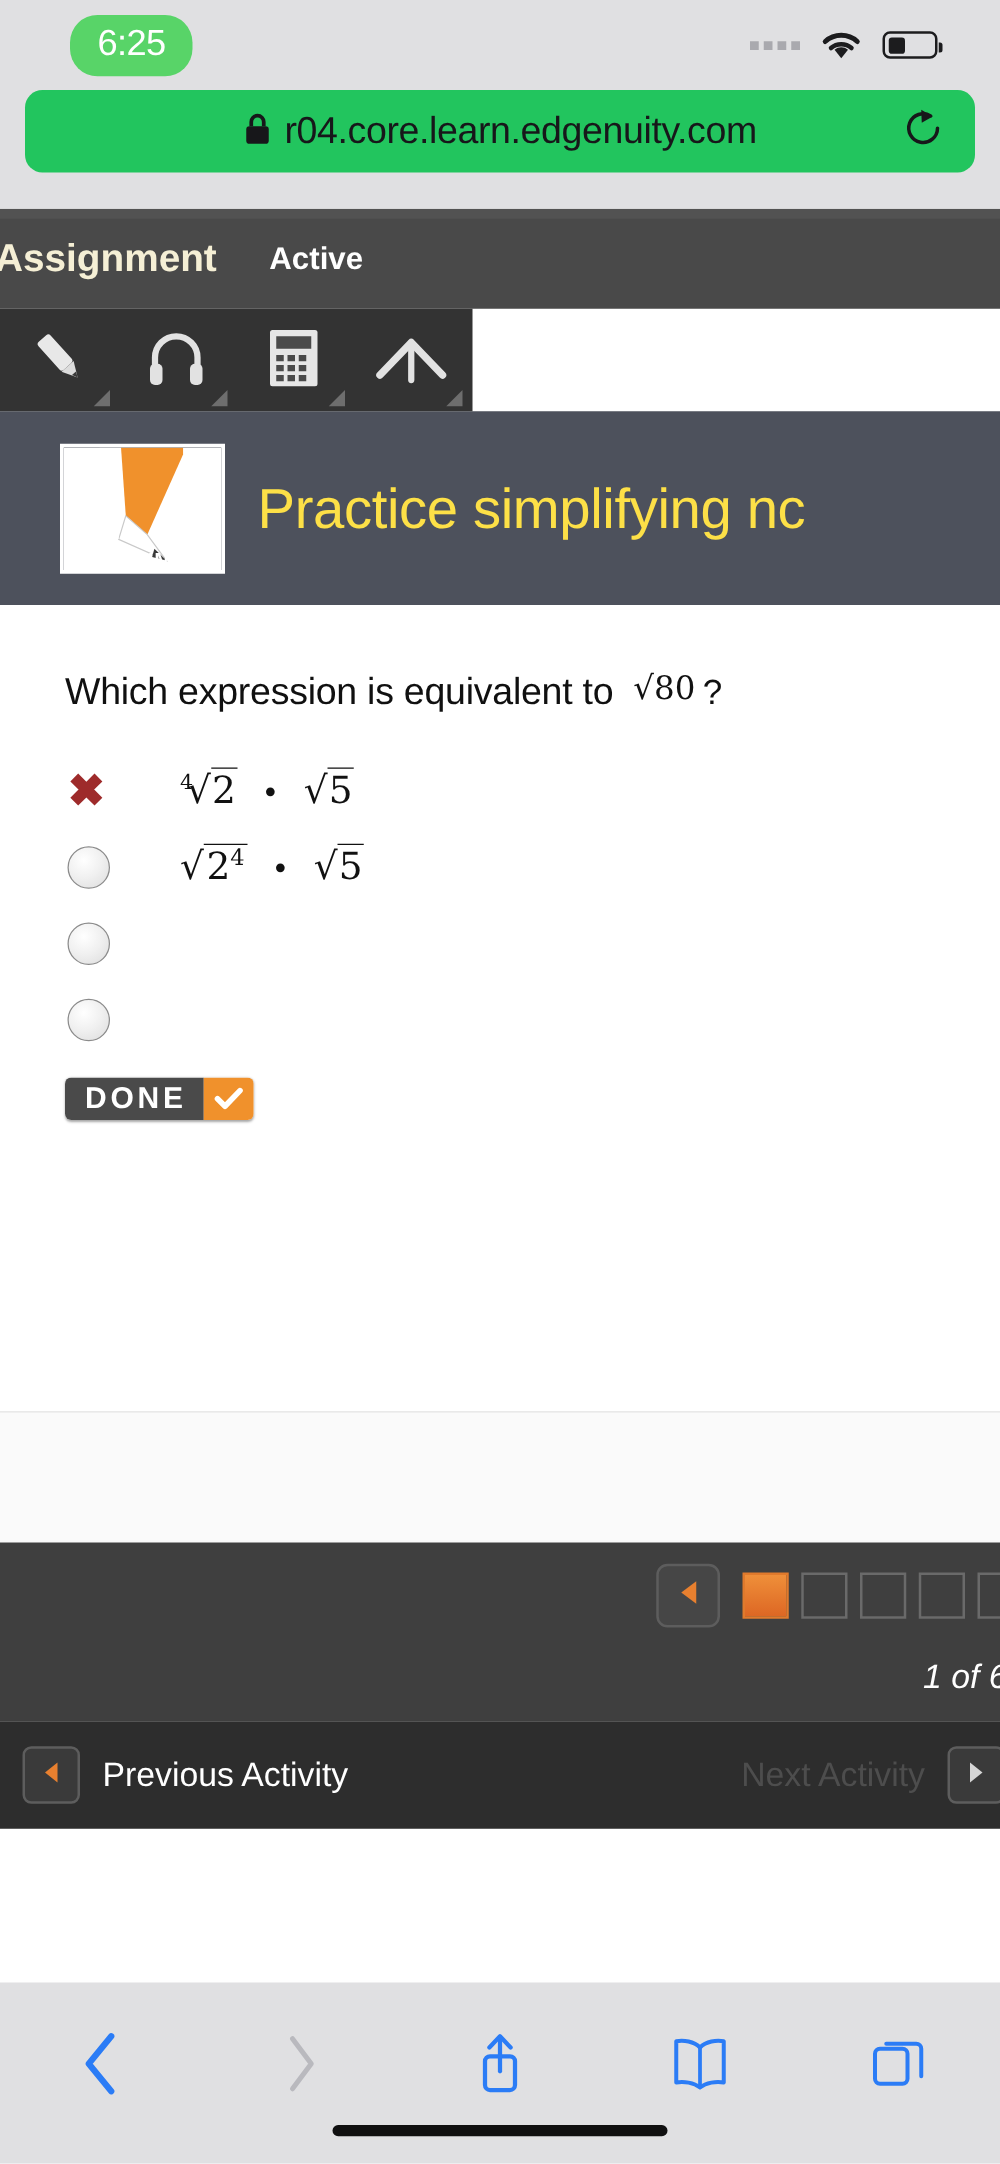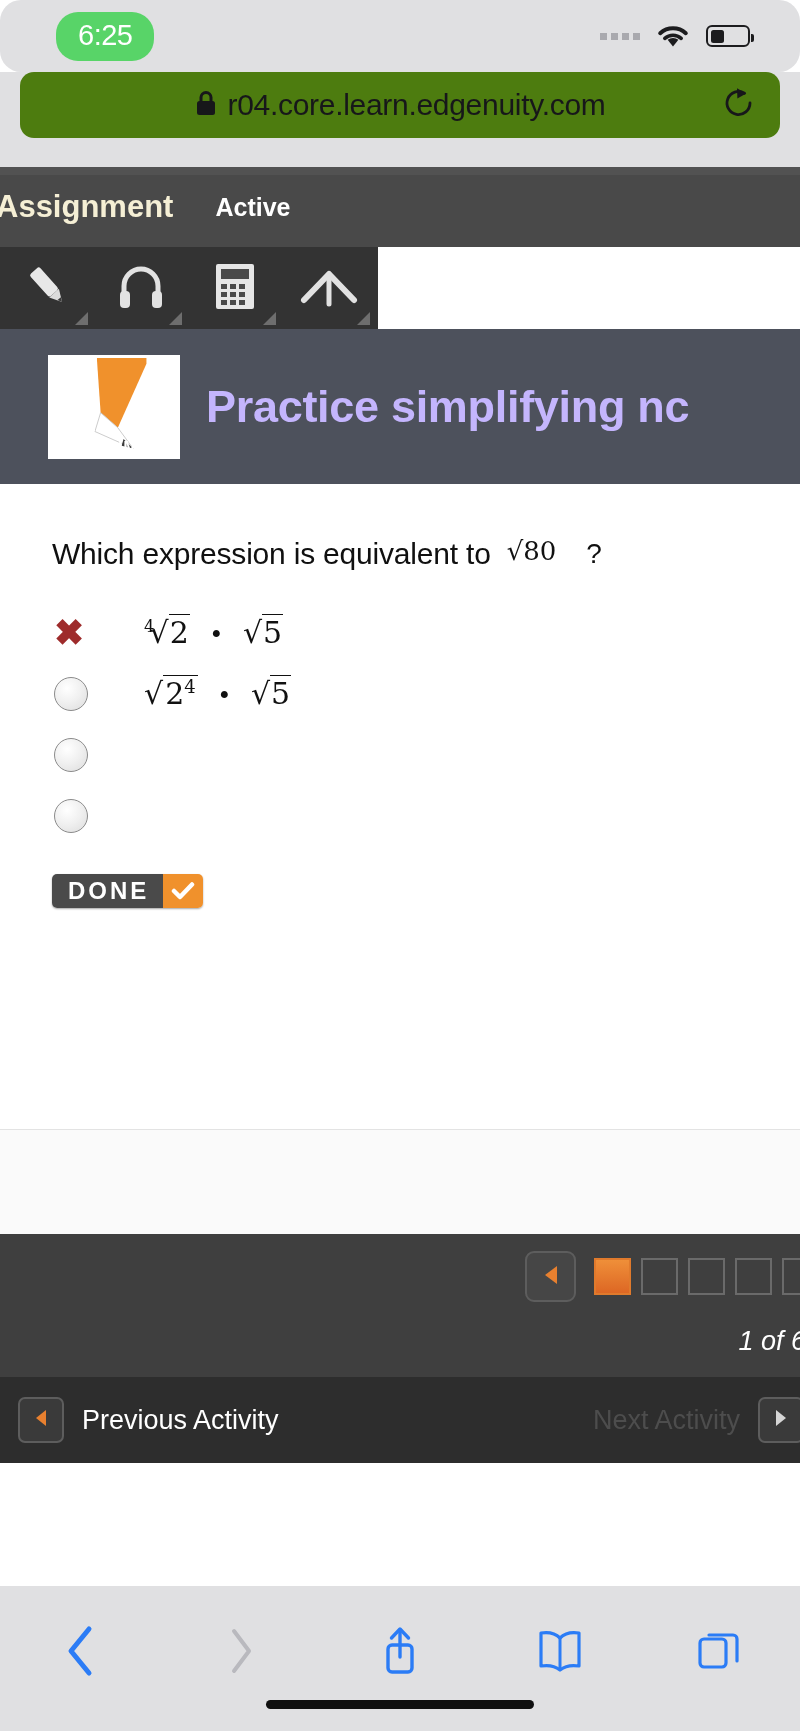--- a/index.html
+++ b/index.html
@@ -11,21 +11,20 @@
     position:relative;
   }
 
   
   .status-bar{
     height:72px; width:100%;
     background:#e0e0e2;
     display:flex; align-items:center;
     padding:0 34px;
     position:relative;
-    border-radius:21px;
   }
   .time-pill{
     background:#58d468;
     color:#ffffff;
     font-size:29px;
     font-weight:500;
     border-radius:22px;
     padding:7px 22px 9px;
     margin-left:22px;
     letter-spacing:-0.5px;
@@ -58,21 +57,21 @@
   .url-wrap{
     height:95px; width:100%;
     background:#e0e0e2;
     display:flex; align-items:flex-start;
     justify-content:center;
     padding:0 20px;
   }
   .url-bar{
     width:100%;
     height:66px;
-    background:#4d7c0f;
+    background:#22c55e;
     border-radius:14px;
     display:flex; align-items:center;
     position:relative;
     padding:0 22px;
   }
   .url-center{
     flex:1; display:flex; align-items:center; justify-content:center; gap:11px;
   }
   .lock-ico{ display:block; }
   .url-text{
@@ -157,23 +156,23 @@
   }
   .banner-logo .lbl{
     position:absolute; bottom:-3px; left:0; right:0;
     text-align:center;
     color:#ffffff;
     font-size:17.5px;
     font-weight:bold;
     letter-spacing:0.6px;
   }
   .banner-title{
-    color:#c4b5fd;
+    color:#fde047;
     font-size:45px;
-    font-weight:bold;
+    font-weight:normal;
     margin-left:26px;
     white-space:nowrap;
     letter-spacing:-0.3px;
   }
 
   
   .content{
     background:#ffffff;
     padding:52px 0 0 52px;
     height:645px;
@@ -182,21 +181,21 @@
     display:flex; align-items:center;
     font-size:30px; color:#101010;
     gap:0;
   }
   .q-text{ letter-spacing:-0.2px; }
   .mathimg{
     font-family:"DejaVu Serif", serif;
     color:#111;
     display:inline-block;
   }
-  .q-math{ font-size:26px; margin:0 30px 6px 16px; }
+  .q-math{ font-size:26px; margin:0 6px 6px 16px; }
   .q-mark{ font-size:28px; }
 
   .choices{ margin-top:30px; }
   .choice{
     display:flex; align-items:center;
     height:61px;
   }
   .marker{
     width:64px; display:flex; align-items:center; justify-content:flex-start;
     flex:none;
@@ -220,21 +219,21 @@
     font-size:30px;
     color:#111;
     margin-left:28px;
     white-space:nowrap;
   }
   sup.exp{ font-size:0.6em; vertical-align:super; }
   sup.idx{ font-size:0.55em; vertical-align:super; margin-right:-5px; }
   .dot-sep{ margin:0 10px; font-size:0.8em; }
 
   .done-btn{
-    margin-top:28px;
+    margin-top:16px;
     display:inline-flex;
     align-items:stretch;
     height:34px;
     border-radius:5px;
     overflow:hidden;
     box-shadow:0 1px 2px rgba(0,0,0,0.35);
   }
   .done-lbl{
     background:#4a4a4a;
     color:#ffffff;

